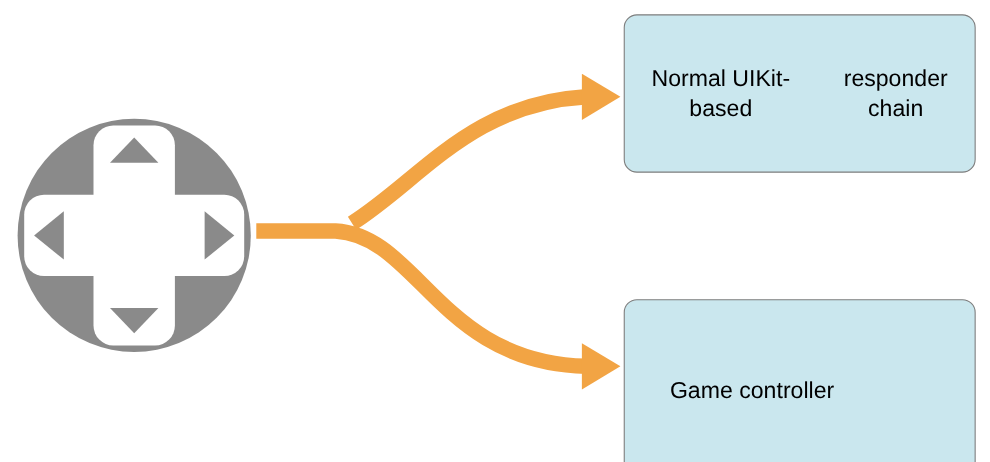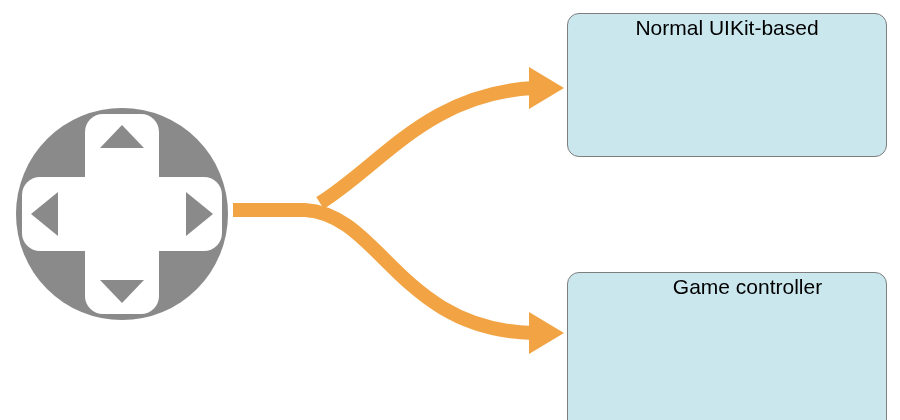--- a/index.html
+++ b/index.html
@@ -24,21 +24,21 @@
   }
   .node-box {
     position: absolute;
     left: 567px;
     width: 320px;
     background: var(--box-fill, #cae7ee);
     border: 1.5px solid var(--box-border, #7e7e7e);
     border-radius: 12px;
     box-sizing: border-box;
     display: flex;
-    flex-direction: column;
+    flex-direction: row;
     align-items: center;
     justify-content: flex-start;
     text-align: center;
     font-size: 21px;
     line-height: 27px;
     color: var(--ink, #000000);
   }
   .node-box.top { top: 13px; height: 144px; }
   .node-box.bottom { top: 272px; height: 166px; padding-left: 41px; }
   .node-line { display: block; }
@@ -75,19 +75,20 @@
     </g>
 
     <g>
       <path class="arrow-path" d="M233,210 L305,210 C380,214 400,330 533,333"></path>
       <polygon class="arrow-head" points="529,312 529,354 564,333"></polygon>
     </g>
   </svg>
 
   <div class="node-box top">
     <span class="node-line">Normal UIKit-based</span>
+    <span class="node-line">responder chain</span>
   </div>
 
   <div class="node-box bottom">
     <span class="node-line">Game controller</span>
   </div>
 
 </div>
 
 </body></html>

